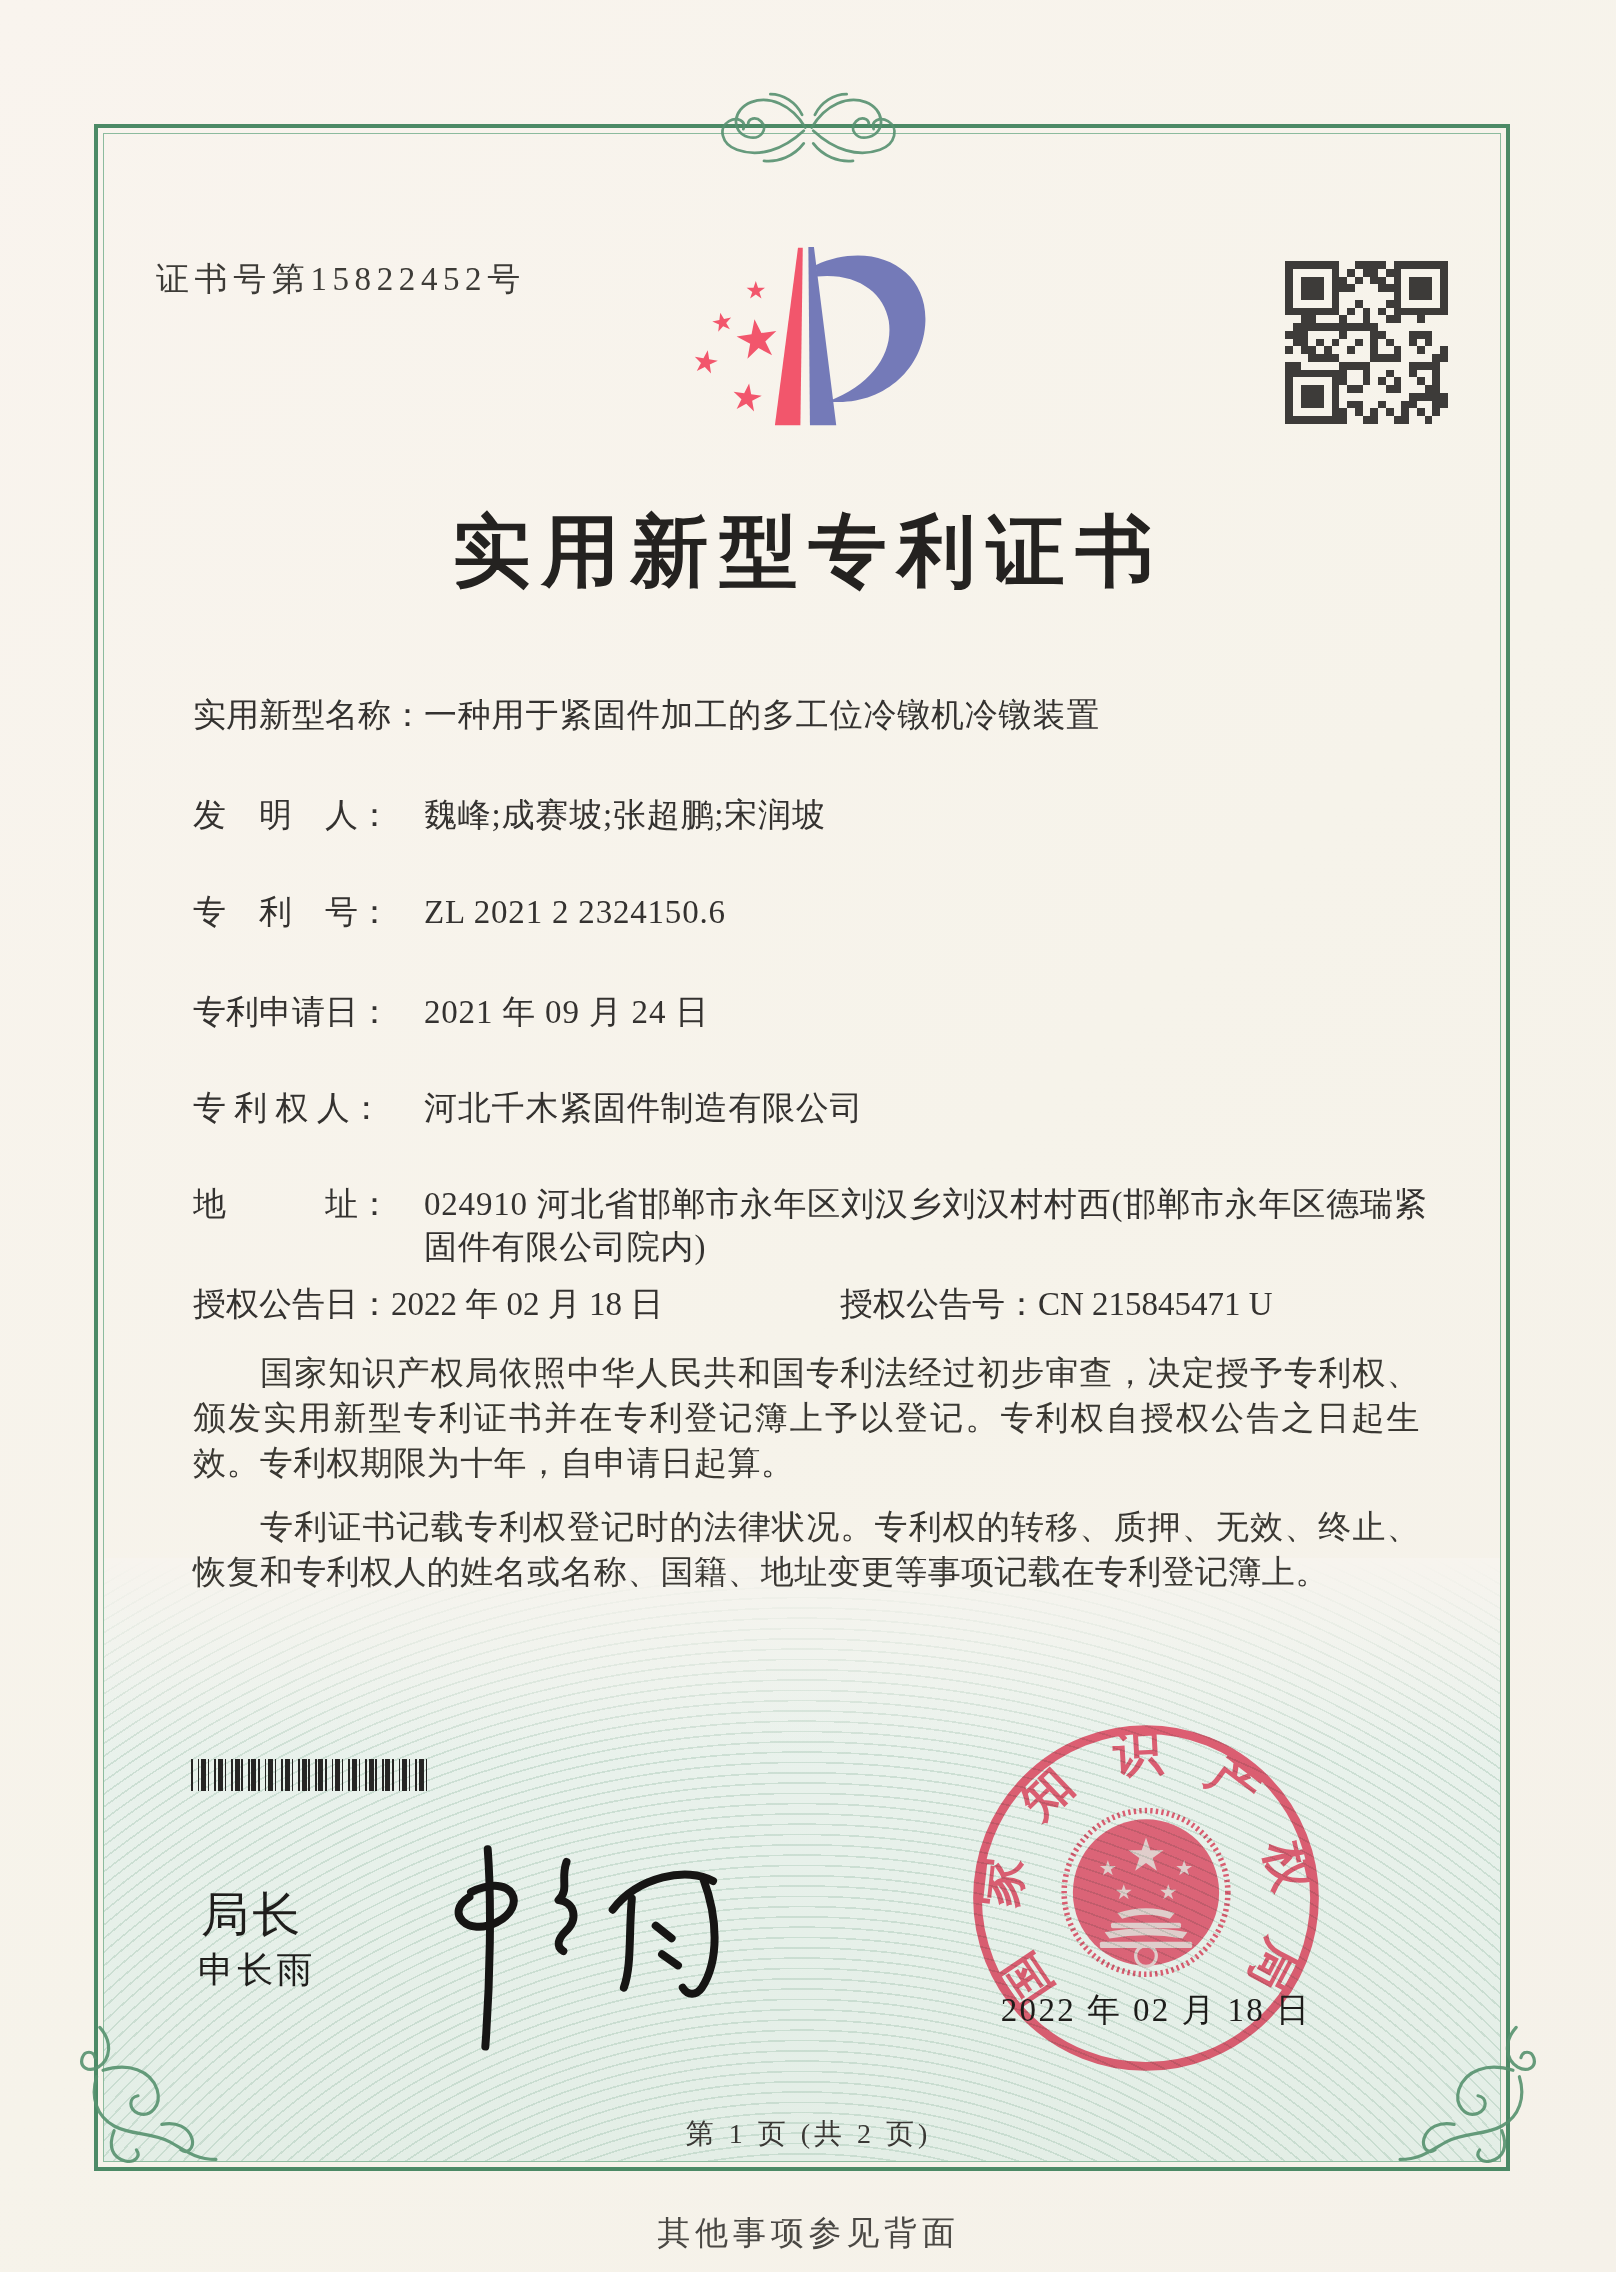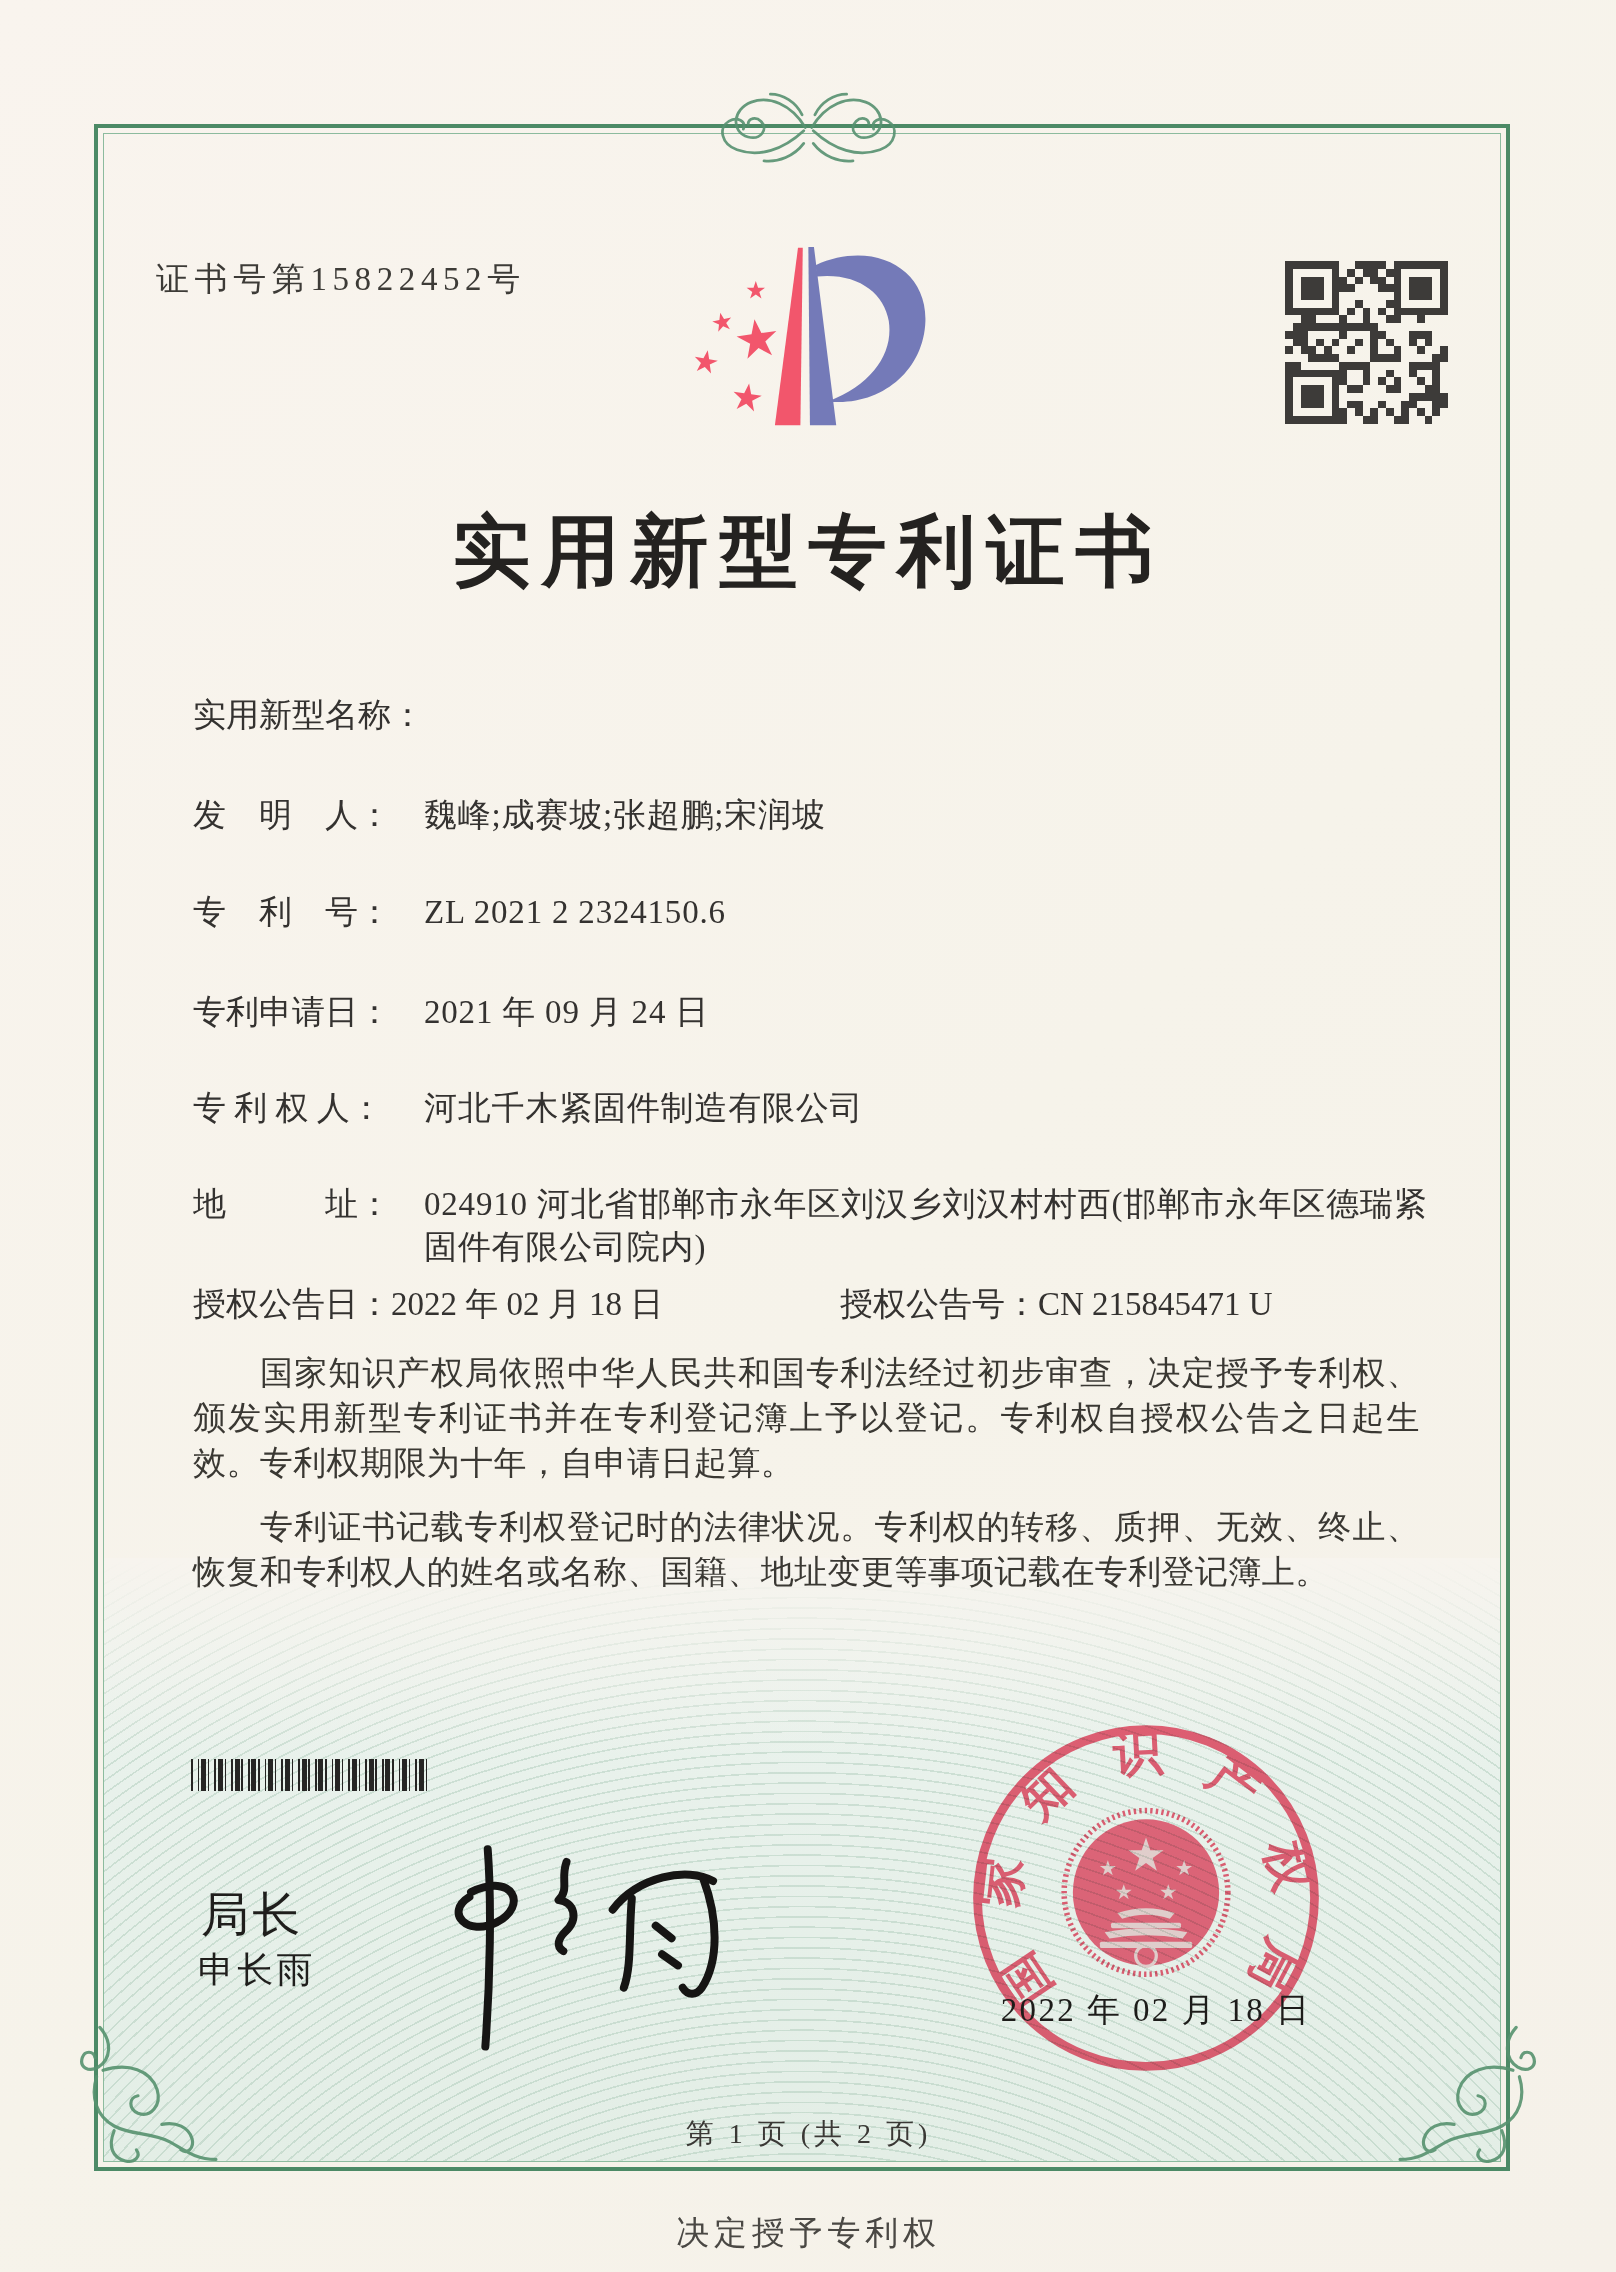--- a/index.html
+++ b/index.html
@@ -587,20 +587,21 @@
       <div class="m"></div>
       <div class="m on"></div>
       <div class="m"></div>
       <div class="m"></div>
     </div>
 
   <h1 class="title">实用新型专利证书</h1>
 
   <div class="frow f0">
     <span class="flabel">实用新型名称：</span>
+    <span class="fvalue">一种用于紧固件加工的多工位冷镦机冷镦装置</span>
   </div>
   <div class="frow f1">
     <span class="flabel">发　明　人：</span>
     <span class="fvalue">魏峰;成赛坡;张超鹏;宋润坡</span>
   </div>
   <div class="frow f2">
     <span class="flabel">专　利　号：</span>
     <span class="fvalue">ZL 2021 2 2324150.6</span>
   </div>
   <div class="frow f3">
@@ -753,16 +754,16 @@
         <rect x="-44" y="38" width="88" height="7" rx="2"></rect>
         <path d="M-52,50 Q0,40 52,50 L46,58 Q0,50 -46,58 Z"></path>
         <rect x="-58" y="62" width="116" height="8" rx="2"></rect>
       </g>
       <circle cy="80" r="13" fill="none" stroke="#f8d7dc" stroke-width="4"></circle>
     </g>
   </svg>
   <div class="seal-date">2022 年 02 月 18 日</div>
 
   <div class="page-info">第 1 页 (共 2 页)</div>
-  <div class="back-note">决定授予专利权</div>
+  <div class="back-note">其他事项参见背面</div>
 
 </div>
 
 
 </body></html>

